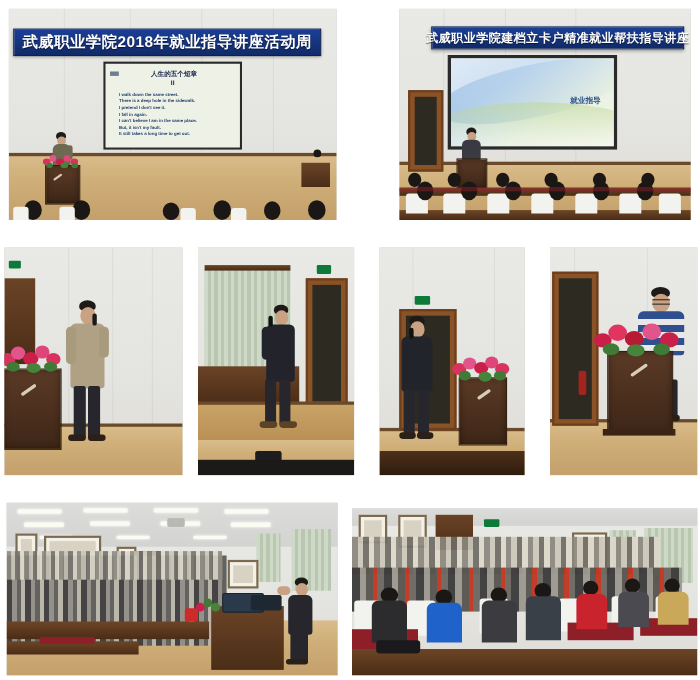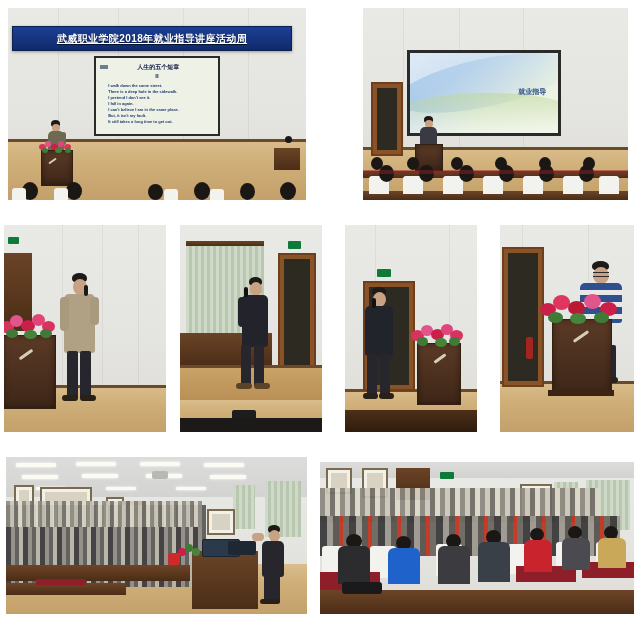--- a/index.html
+++ b/index.html
@@ -91,21 +91,21 @@
     <div class="wall"></div>
     <div class="wall-panel" style="left:50px;"></div>
     <div class="wall-panel" style="left:110px;"></div>
     <div class="wall-panel" style="left:175px;"></div>
     <div class="wall-panel" style="left:240px;"></div>
 
     <div class="floor" style="height:60px;"></div>
     <div class="stage-edge" style="bottom:58px;"></div>
 
     <div class="banner" style="left:4px;top:18px;width:278px;height:23px;">
-      <span style="font-size:10px;text-decoration:underline;">武威职业学院2018年就业指导讲座活动周</span>
+      <span style="font-size:14px;">武威职业学院2018年就业指导讲座活动周</span>
     </div>
 
     <div class="screen" style="left:86px;top:48px;width:122px;height:76px;">
       <div class="screen-inner"></div>
       <div class="slide-mark"></div>
       <div class="slide-title" style="font-size:6px;top:5px;">人生的五个短章</div>
       <div class="slide-sub" style="font-size:6px;top:15px;">II</div>
       <div class="slide-body" style="font-size:4px;top:25px;">I walk down the same street.</div>
       <div class="slide-body" style="font-size:4px;top:31px;">There is a deep hole in the sidewalk.</div>
       <div class="slide-body" style="font-size:4px;top:37px;">I pretend I don't see it.</div>
@@ -151,20 +151,23 @@
   </div>
 
   <div class="photo" style="left:363px;top:8px;width:265px;height:192px;">
     <div class="wall"></div>
     <div class="wall-panel" style="left:40px;"></div>
     <div class="wall-panel" style="left:96px;"></div>
     <div class="wall-panel" style="left:160px;"></div>
     <div class="floor" style="height:52px;"></div>
     <div class="stage-edge" style="bottom:50px;"></div>
 
+    <div class="banner" style="left:29px;top:16px;width:228px;height:19px;">
+      <span style="font-size:11px;">武威职业学院建档立卡户精准就业帮扶指导讲座</span>
+    </div>
 
     <div class="screen" style="left:44px;top:42px;width:148px;height:80px;border-width:3px;">
       <div class="slide-blue"></div>
       <div class="slide-blue-txt" style="font-size:7px;">就业指导</div>
     </div>
 
     <div class="door" style="left:8px;top:74px;width:28px;height:70px;">
       <div class="door-inner"></div>
     </div>
 

